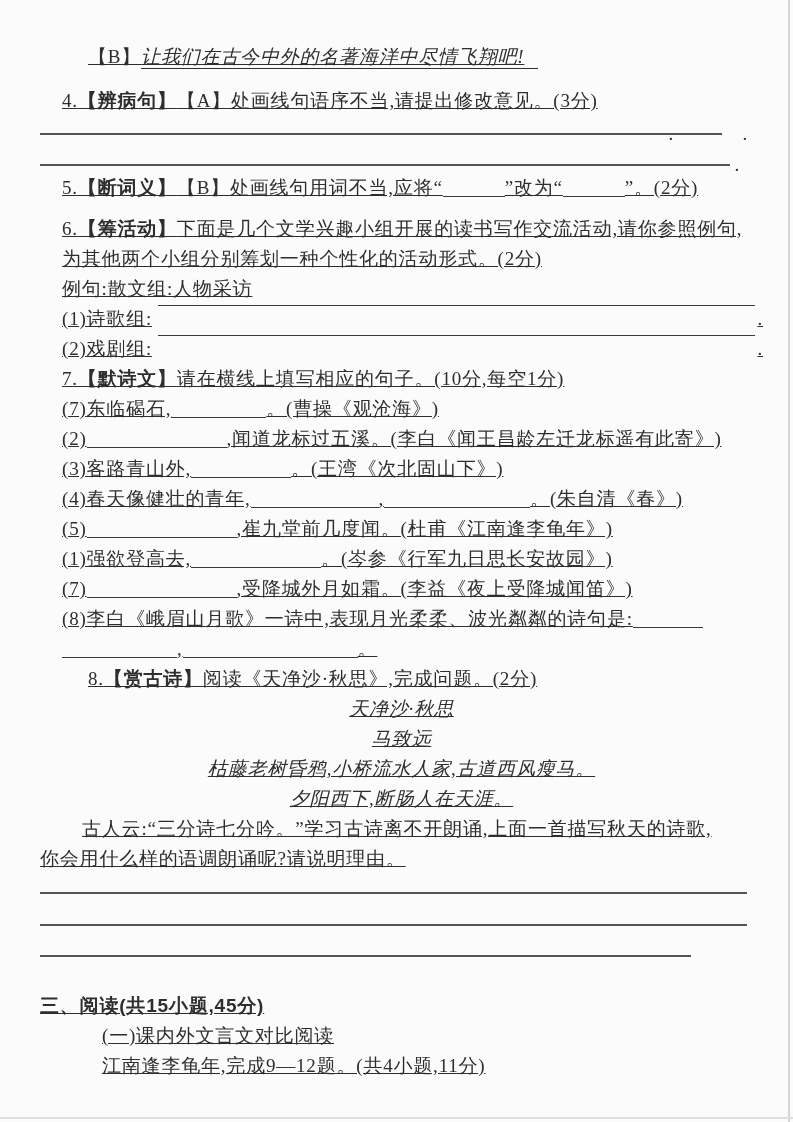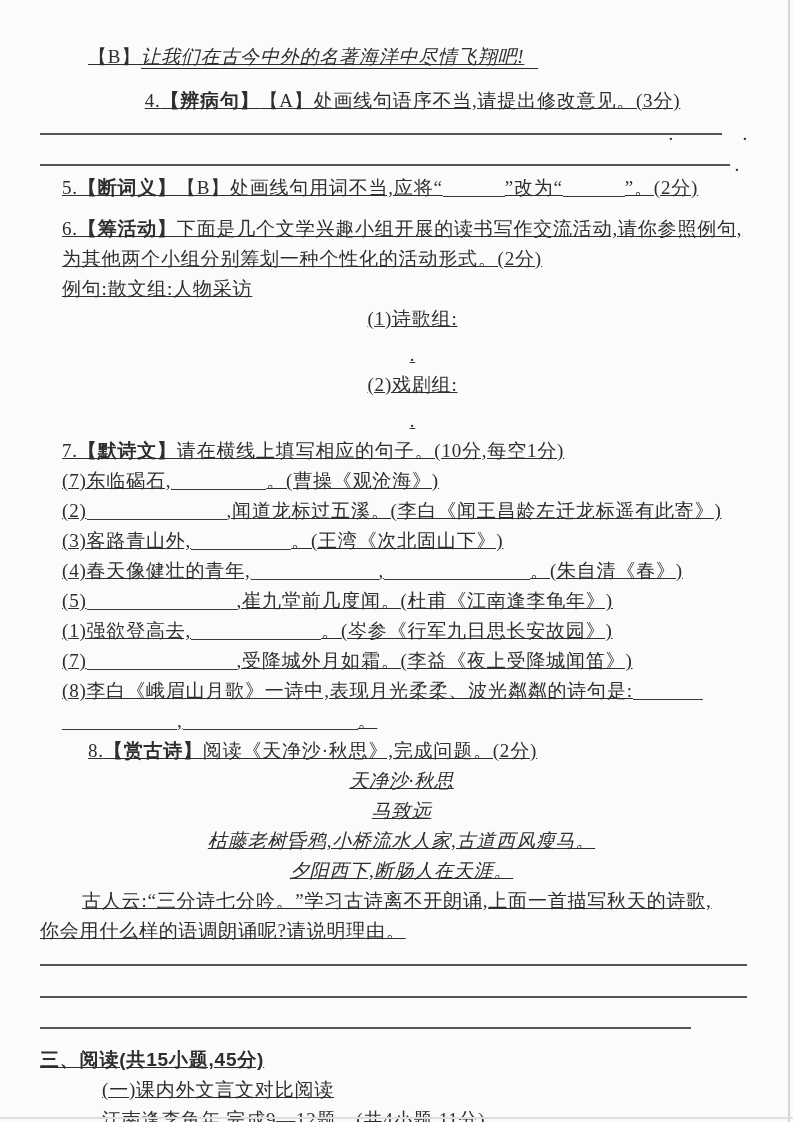--- a/index.html
+++ b/index.html
@@ -44,30 +44,30 @@
   .ansline { position:relative; border-bottom:2px solid #555; }
   .ans1 { height:17px; margin-right:41px; }
   .ans2 { height:29px; margin-right:33px; }
   .ansA { height:18px; margin-right:16px; }
   .ansB { height:30px; margin-right:16px; }
   .ansC { height:29px; margin-right:72px; }
   .dot-abs { position:absolute; bottom:-6px; line-height:10px; }
   .ans1 .d1 { right:48px; }
   .ans1 .d2 { right:-26px; }
   .ans2 .d3 { right:-10px; }
-  .fill-row { display:flex; align-items:center;flex-direction:column; }
+  .fill-row { display:flex; align-items:flex-start; }
   .fill { flex:1; border-bottom:1.7px solid #3a3a3a; height:1px; margin:0 2px 5px 6px; }
   .fill-dot { line-height:30px; }
-  .q4-top { margin-top:14px;text-align:center; }
+  .q4-top { margin-top:14px; }
   .q5-top { margin-top:7px; }
   .q6-top { margin-top:11px; }
   .center { text-align:center; }
   .para { white-space:normal; line-height:30px; }
   .para-ind { text-indent:42px; }
-  .sec3 { margin-top:16px; }
+  .sec3 { margin-top:34px; }
 </style>
 </head>
 <body>
 
 <div class="page">
   <div class="content">
 
     <div class="row b-ind">
       <span>【B】</span><span class="kai u-text">让我们在古今中外的名著海洋中尽情飞翔吧!</span>
     </div>

